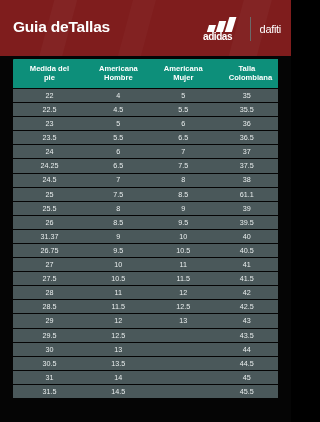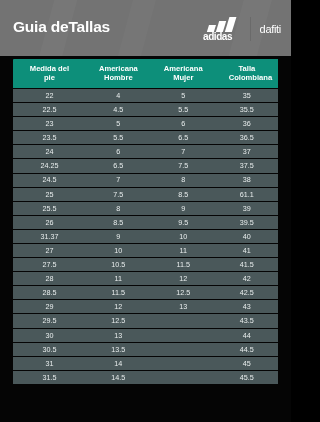--- a/index.html
+++ b/index.html
@@ -18,21 +18,21 @@
     height: 422px;
     background: #050505;
     overflow: hidden;
   }
 
   
   .banner {
     position: relative;
     width: 291px;
     height: 56px;
-    background: #737373;
+    background: #7f1d1d;
     overflow: hidden;
   }
   .banner-stripes {
     position: absolute;
     inset: 0;
     background:
       linear-gradient(105deg,
         rgba(255,255,255,0.000) 0px,
         rgba(255,255,255,0.000) 52px,
         rgba(255,255,255,0.030) 53px,
@@ -267,20 +267,26 @@
             <td>9.5</td>
             <td>39.5</td>
           </tr>
           <tr>
             <td>31.37</td>
             <td>9</td>
             <td>10</td>
             <td>40</td>
           </tr>
           <tr>
+            <td>26.75</td>
+            <td>9.5</td>
+            <td>10.5</td>
+            <td>40.5</td>
+          </tr>
+          <tr>
             <td>27</td>
             <td>10</td>
             <td>11</td>
             <td>41</td>
           </tr>
           <tr>
             <td>27.5</td>
             <td>10.5</td>
             <td>11.5</td>
             <td>41.5</td>

